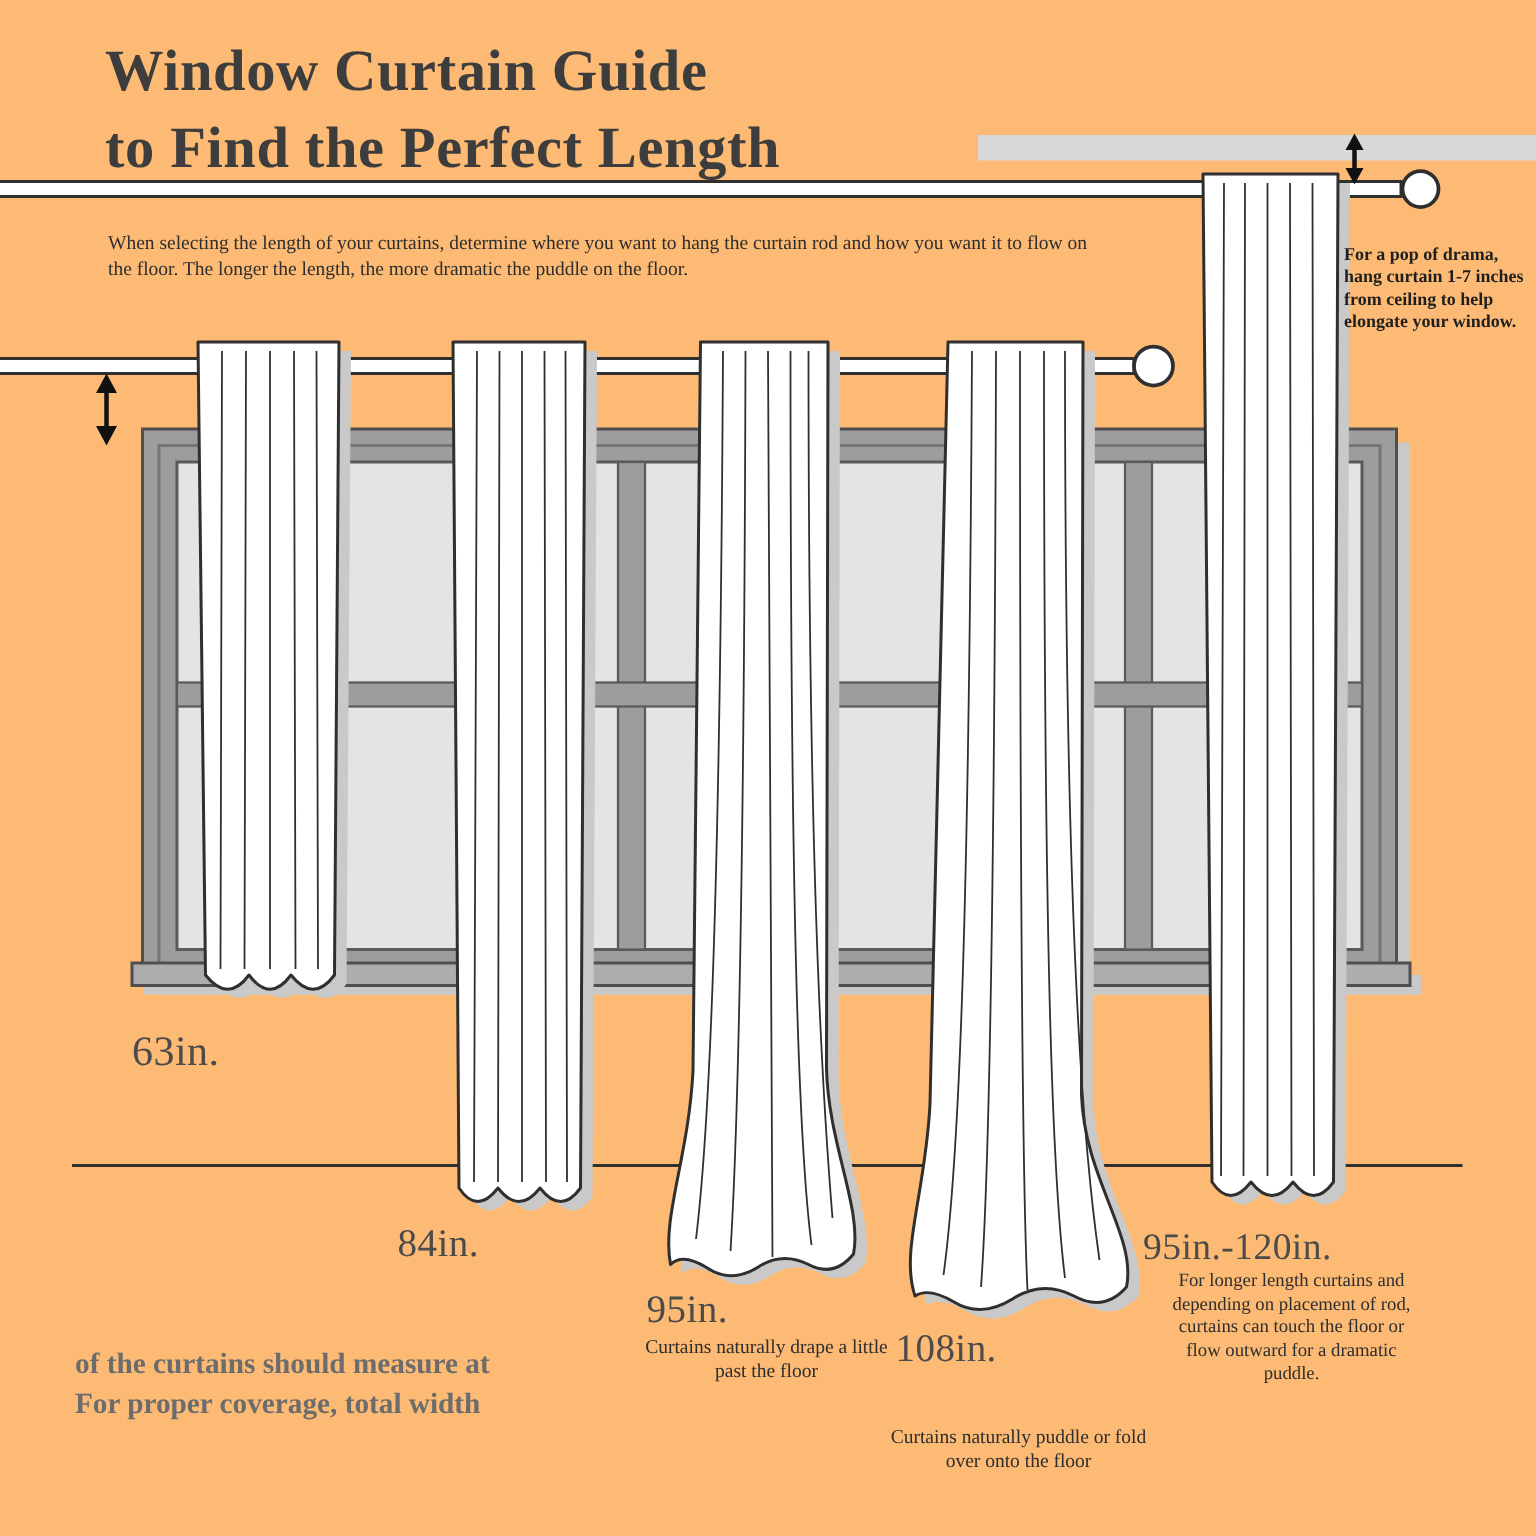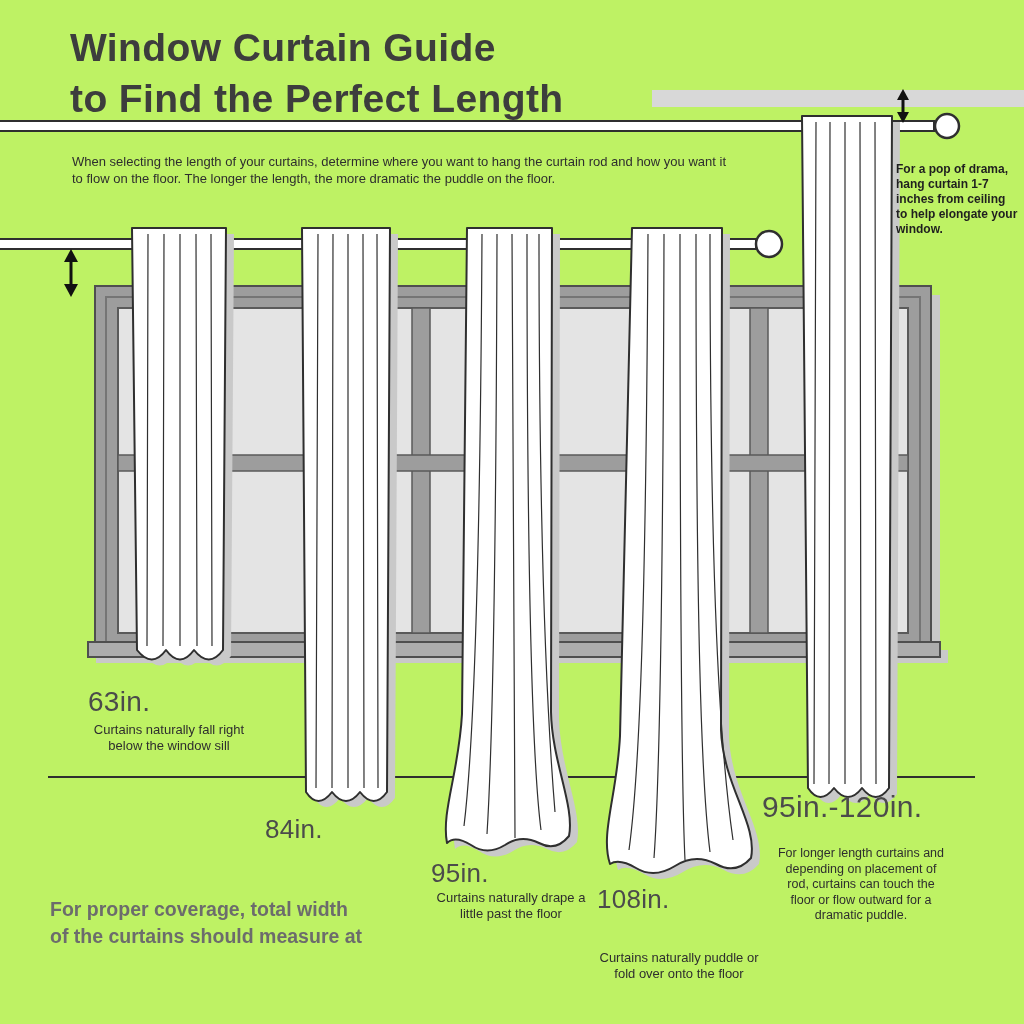--- a/index.html
+++ b/index.html
@@ -1,18 +1,18 @@
 <!DOCTYPE html>
 <html><head>
 <meta charset="utf-8">
 <style>
   html,body{margin:0;padding:0;background:#ffffff;}
   .canvas{
     position:relative;width:1024px;height:1024px;overflow:hidden;
-    background:#bef264;font-family:Liberation Sans, sans-serif;
+    background:#fdba74;font-family:Liberation Serif, serif;
   }
   .canvas svg{position:absolute;left:0;top:0;}
   .txt{position:absolute;margin:0;}
   .title{
     left:70px;top:22px;width:640px;
     font-size:39px;line-height:51px;font-weight:bold;letter-spacing:.4px;
     color:#3d3d3d;
   }
   .title span{display:block;}
   .intro{
@@ -36,21 +36,21 @@
     font-size:13px;line-height:16px;color:#2e2e2e;
   }
   .l1-label{left:88px;top:686px;width:160px;font-size:28px;}
   .l1-desc{left:80px;top:722px;width:178px;}
   .l2-label{left:265px;top:814px;width:160px;}
   .l2-desc{left:258px;top:846px;width:174px;}
   .l3-label{left:431px;top:858px;width:160px;}
   .l3-desc{left:424px;top:890px;width:174px;}
   .l4-label{left:597px;top:884px;width:160px;}
   .l4-desc{left:590px;top:950px;width:178px;}
-  .l5-label{left:762px;top:790px;width:175px;font-size:30px;}
+  .l5-label{left:762px;top:818px;width:175px;font-size:25px;}
   .l5-desc{left:776px;top:846px;width:170px;font-size:12.5px;line-height:15.5px;}
   .footer{
     left:50px;top:896px;width:650px;
     font-size:19.5px;line-height:27px;font-weight:bold;color:#6c6c6c;
   }
   .footer div{white-space:nowrap;}
 </style>
 </head>
 <body>
 
@@ -131,31 +131,30 @@
     <span>Window Curtain Guide</span>
     <span>to Find the Perfect Length</span>
   </h1>
 
   <p class="txt intro">When selecting the length of your curtains, determine where you want to hang the curtain rod and how you want it to flow on the floor. The longer the length, the more dramatic the puddle on the floor.</p>
 
 
   <p class="txt drama-note">For a pop of drama, hang curtain 1-7 inches from ceiling to help elongate your window.</p>
 
   <div class="len-label l1-label">63in.</div>
-  <div class="len-desc l1-desc">Curtains naturally fall right below the window sill</div>
 
   <div class="len-label l2-label">84in.</div>
 
   <div class="len-label l3-label">95in.</div>
   <div class="len-desc l3-desc">Curtains naturally drape a little past the floor</div>
 
   <div class="len-label l4-label">108in.</div>
   <div class="len-desc l4-desc">Curtains naturally puddle or fold over onto the floor</div>
 
   <div class="len-label l5-label">95in.-120in.</div>
   <div class="len-desc l5-desc">For longer length curtains and depending on placement of rod, curtains can touch the floor or flow outward for a dramatic puddle.</div>
 
   <div class="txt footer">
+    <div>of the curtains should measure at</div>
     <div>For proper coverage, total width</div>
-    <div>of the curtains should measure at</div>
   </div>
 
 </div>
 
 </body></html>

